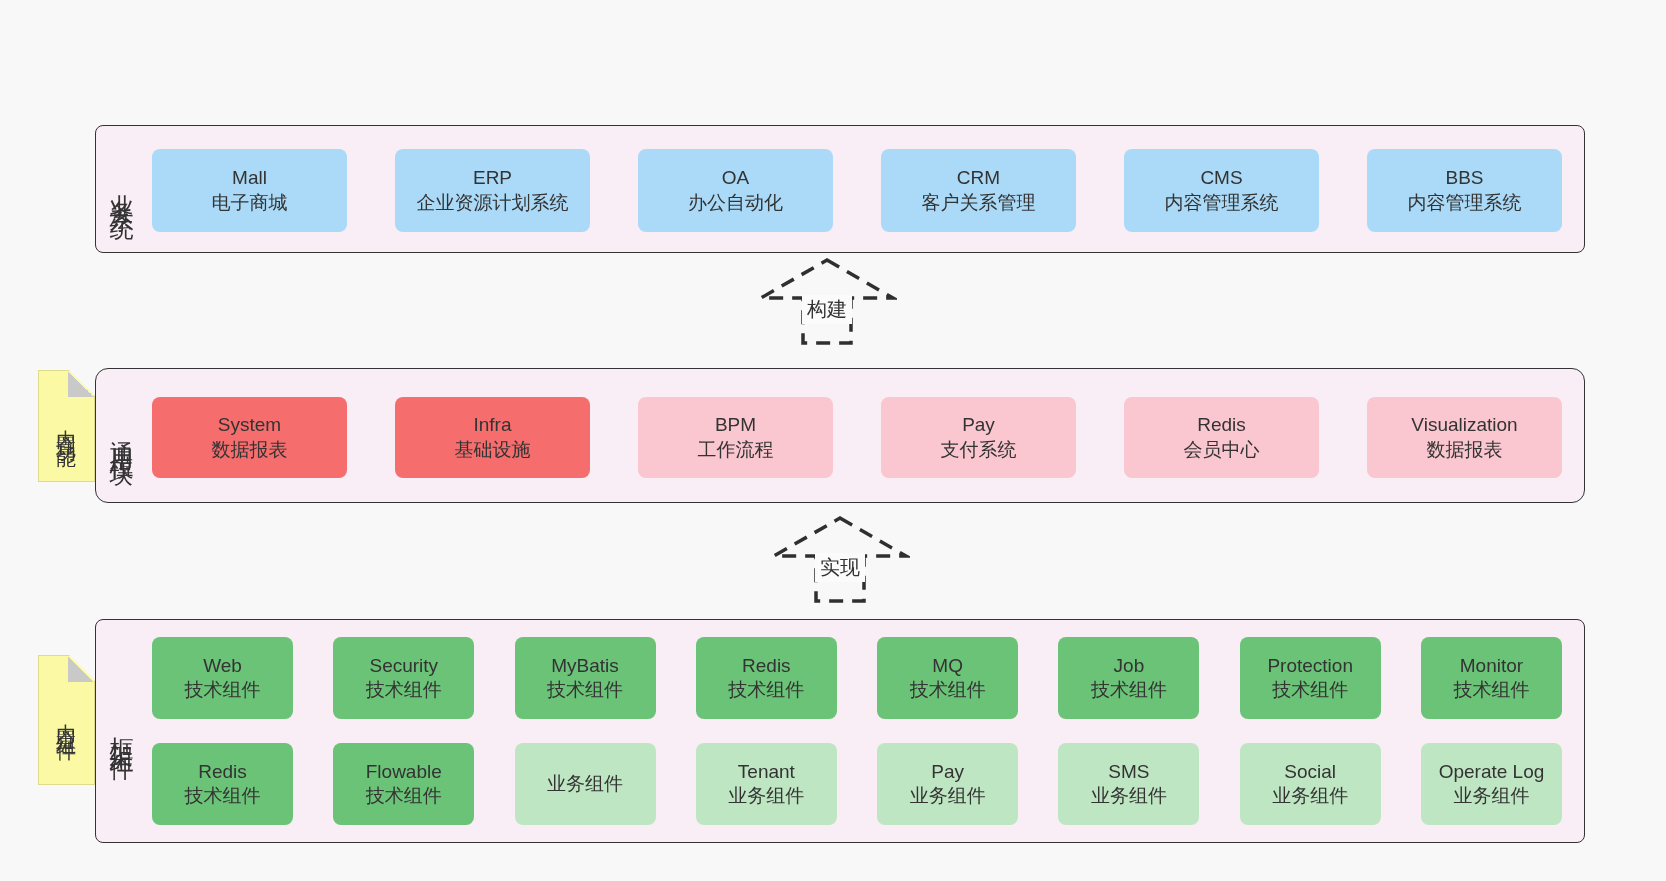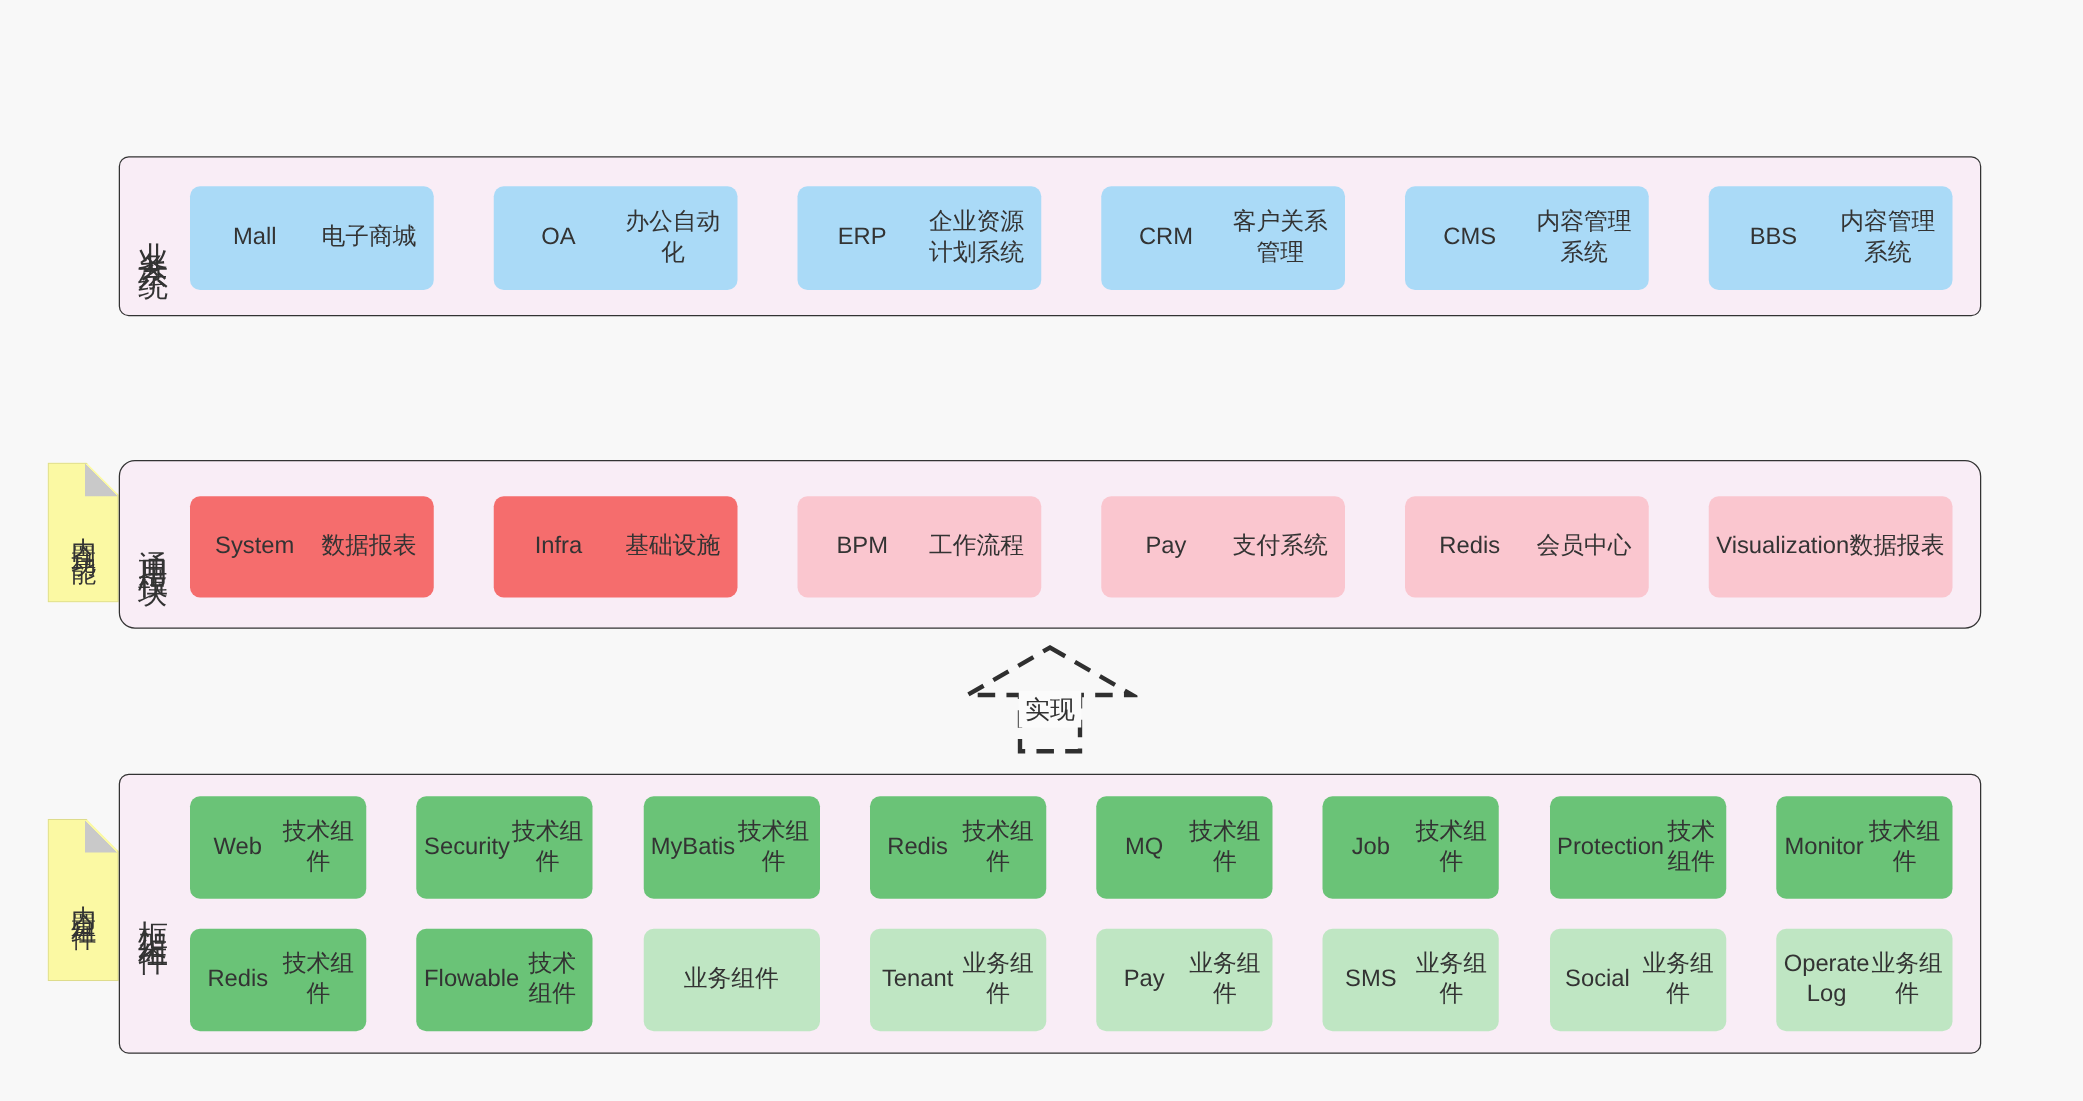--- a/index.html
+++ b/index.html
@@ -21,21 +21,21 @@
 
   .side-label{position:absolute;left:12px;top:50%;transform:translateY(-50%);
     writing-mode:vertical-rl;font-size:24px;letter-spacing:7px;color:var(--text);line-height:1.1;}
 
   .row{position:absolute;left:56px;right:22px;display:flex;justify-content:space-between;}
   .row-business{top:23px;height:83px;}
   .row-modules{top:28px;height:81px;}
   .row-comp-1{top:17px;height:82px;}
   .row-comp-2{top:123px;height:82px;}
 
-  .box{display:flex;flex-direction:row;align-items:center;justify-content:center;
+  .box{display:flex;flex-direction:column;align-items:center;justify-content:center;
     border-radius:8px;text-align:center;font-size:19px;line-height:1.28;padding:2px 6px;box-sizing:border-box;}
   .box .t,.box .s{width:100%;}
   .w195{width:195px;}
   .w141{width:141px;}
   .blue{background:var(--box-blue);}
   .red{background:var(--box-red);}
   .pink{background:var(--box-pink);}
   .green{background:var(--box-green);}
   .lightgreen{background:var(--box-lightgreen);}
 
@@ -70,42 +70,48 @@
   </div>
 
   <div class="panel panel-business">
     <div class="side-label">业务系统</div>
     <div class="row row-business">
       <div class="box blue w195">
         <div class="t">Mall</div>
         <div class="s">电子商城</div>
       </div>
       <div class="box blue w195">
+        <div class="t">ERP</div>
+        <div class="s">企业资源计划系统</div>
+      </div>
+      <div class="box blue w195">
         <div class="t">OA</div>
         <div class="s">办公自动化</div>
       </div>
       <div class="box blue w195">
-        <div class="t">ERP</div>
-        <div class="s">企业资源计划系统</div>
-      </div>
-      <div class="box blue w195">
         <div class="t">CRM</div>
         <div class="s">客户关系管理</div>
       </div>
       <div class="box blue w195">
         <div class="t">CMS</div>
         <div class="s">内容管理系统</div>
       </div>
       <div class="box blue w195">
         <div class="t">BBS</div>
         <div class="s">内容管理系统</div>
       </div>
     </div>
   </div>
 
+  <div class="arrow arrow-1">
+    <svg viewBox="0 0 140 89">
+      <polygon points="70,3 136,41 94,41 94,86 46,86 46,41 4,41" fill="none" stroke="#2f2f2f" stroke-width="3.5" stroke-dasharray="14 9" stroke-linejoin="miter"></polygon>
+    </svg>
+    <span class="arrow-label">构建</span>
+  </div>
 
   <div class="panel panel-modules">
     <div class="side-label">通用模块</div>
     <div class="row row-modules">
       <div class="box red w195">
         <div class="t">System</div>
         <div class="s">数据报表</div>
       </div>
       <div class="box red w195">
         <div class="t">Infra</div>

